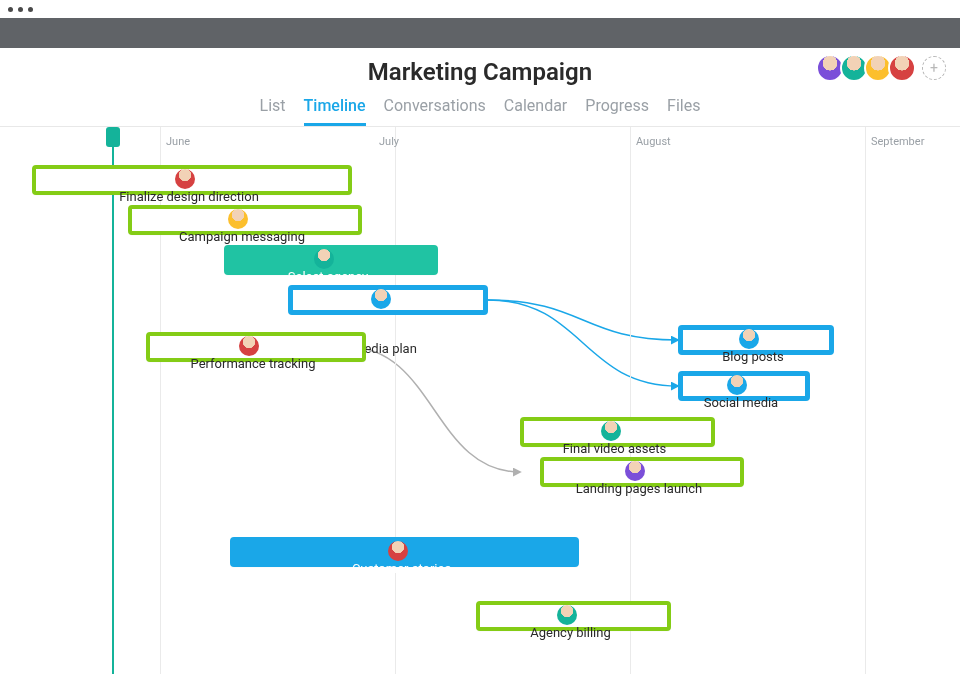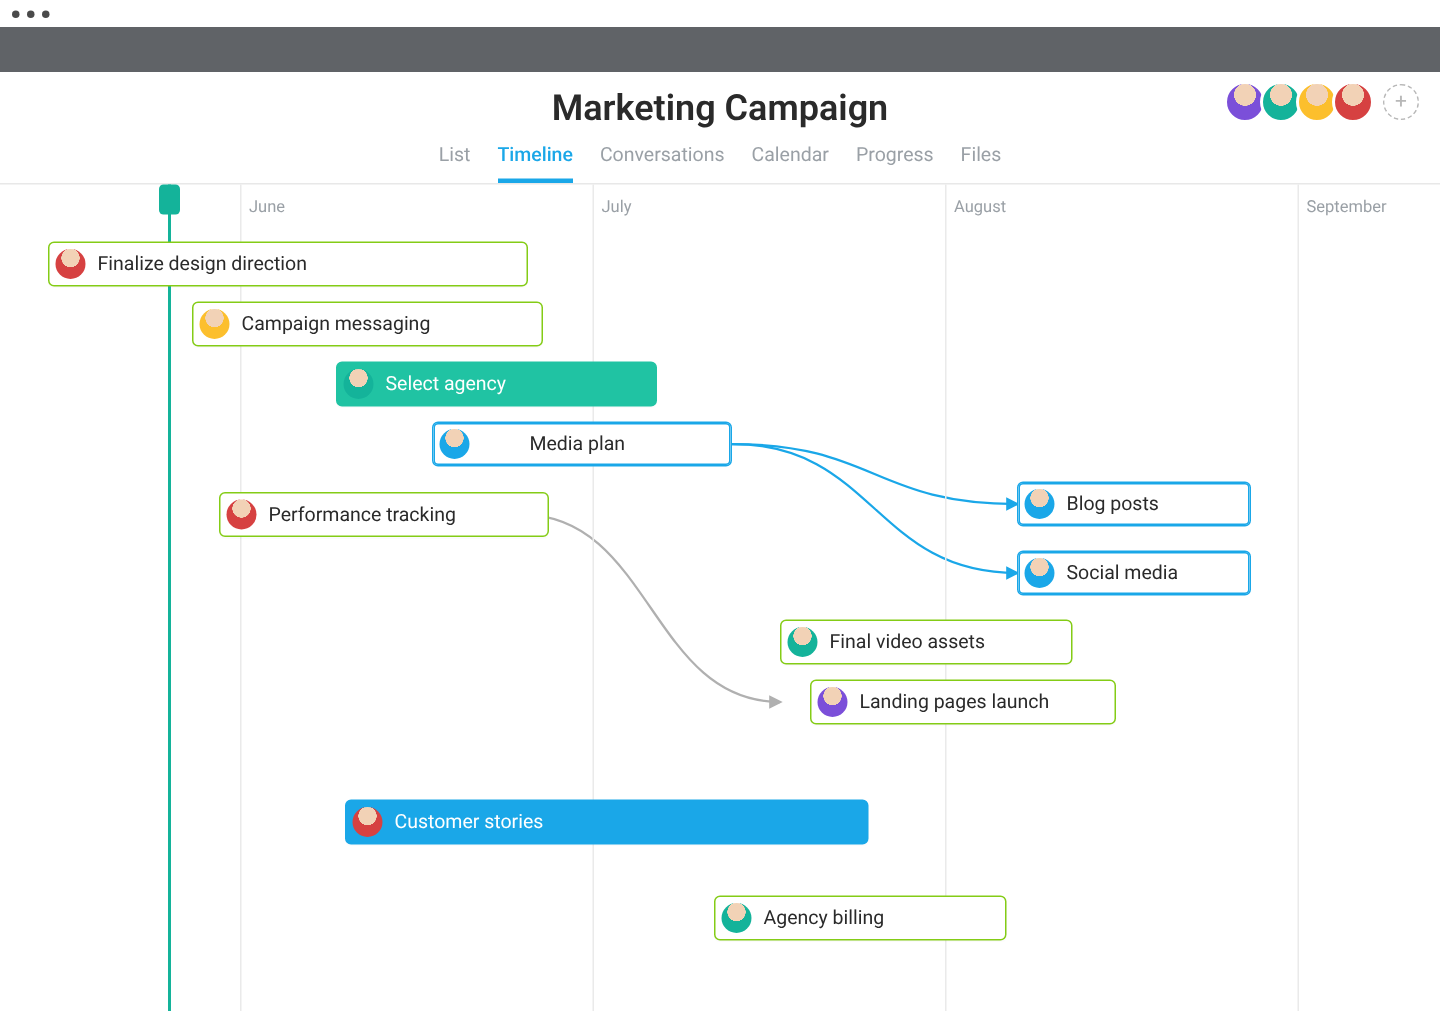--- a/index.html
+++ b/index.html
@@ -12,32 +12,32 @@
 
   
   .header { position:relative; padding-top: 10px; border-bottom:1px solid #e8e8e8; }
   .title { text-align:center; font-size: 24px; font-weight:600; color:#2a2a2a; }
   .avatars { position:absolute; right:14px; top:6px; display:flex; align-items:center; }
   .avatar-lg { width:28px; height:28px; border-radius:50%; border:2px solid #fff; margin-left:-4px; background:#888; display:inline-block; }
   .avatar-lg.first { margin-left:0; }
   .avatar-add { width:24px; height:24px; border-radius:50%; border:1px dashed #b8b8b8; margin-left:6px; display:flex; align-items:center; justify-content:center; color:#b8b8b8; font-size:14px; line-height:1; }
 
   .tabs { display:flex; justify-content:center; gap:18px; margin-top:10px; padding-bottom:0; }
-  .tab { font-size:13px; color:#9aa0a6; padding-bottom:8px; cursor:pointer; }
+  .tab { font-size:16px; color:#9aa0a6; padding-bottom:8px; cursor:pointer; }
   .tab.active { color:#1aa7e8; border-bottom:3px solid #1aa7e8; font-weight:500; }
 
   
   .timeline { position:relative; height: 560px; }
   .month-col { position:absolute; top:0; bottom:0; border-left:1px solid #eaeaea; }
   .month-label { position:absolute; top:8px; font-size:11px; color:#9aa0a6; transform:translateX(6px); }
 
   .today-marker { position:absolute; top:0; bottom:0; width:2px; background:#14b39a; }
   .today-handle { position:absolute; top:0; width:14px; height:20px; background:#14b39a; border-radius:3px; transform:translateX(-6px); }
 
-  .task { position:absolute; height:30px; border:1px solid #84cc16; border-radius:4px; background:#fff; display:flex; align-items:center; padding:0 10px 0 4px; font-size:13px; color:#2a2a2a; cursor:pointer; box-shadow:0 1px 1px rgba(0,0,0,0.02); }
+  .task { position:absolute; height:30px; border:4px solid #84cc16; border-radius:4px; background:#fff; display:flex; align-items:center; padding:0 10px 0 4px; font-size:13px; color:#2a2a2a; cursor:pointer; box-shadow:0 1px 1px rgba(0,0,0,0.02);flex-direction:column; }
   .task .av { width:20px; height:20px; border-radius:50%; margin-right:8px; flex:none; }
   .task.green { background:#20c3a3; border-color:#20c3a3; color:#fff; }
   .task.blue  { background:#1aa7e8; border-color:#1aa7e8; color:#fff; }
   .task.orange{ background:#ff6a13; border-color:#ff6a13; color:#fff; }
   .task.blue-outline { border-color:#1aa7e8; box-shadow: 0 0 0 1px #1aa7e8 inset; }
 
   svg.connectors { position:absolute; left:0; top:0; width:100%; height:100%; pointer-events:none; }
 
   
   .bg-purple { background: radial-gradient(circle at 50% 30%, #f2d2b6 35%, #7b4fd9 36%); }
@@ -90,21 +90,21 @@
         <path d="M 0 0 L 10 5 L 0 10 z" fill="#b0b0b0"></path>
       </marker>
     </defs>
   <path d="M 488 173 C 583 173, 583 213, 678 213" fill="none" stroke="#1aa7e8" stroke-width="1.5" marker-end="url(#arrow-blue)"></path>
       <path d="M 488 173 C 583 173, 583 259, 678 259" fill="none" stroke="#1aa7e8" stroke-width="1.5" marker-end="url(#arrow-blue)"></path>
       <path d="M 348 220 C 434 220, 434 345, 520 345" fill="none" stroke="#b0b0b0" stroke-width="1.5" marker-end="url(#arrow-grey)"></path>
     </svg>
 <div class="month-col" style="left: 160px;"></div>
     <div class="month-label" style="left: 160px;">June</div>
     <div class="month-col" style="left: 395px;"></div>
-    <div class="month-label" style="left: 395px;">July</div>
+    <div class="month-label" style="left: 373px;">July</div>
     <div class="month-col" style="left: 630px;"></div>
     <div class="month-label" style="left: 630px;">August</div>
     <div class="month-col" style="left: 865px;"></div>
     <div class="month-label" style="left: 865px;">September</div>
     <div class="today-marker" style="left: 112px;"></div>
     <div class="today-handle" style="left: 112px;"></div>
     <div class="task" style="left: 32px; top: 38px; width: 320px;">
       <span class="av bg-red"></span>
       <span>Finalize design direction</span>
     </div>
@@ -121,21 +121,21 @@
       <span>Media plan</span>
     </div>
     <div class="task" style="left: 128px; top: 205px; width: 220px; margin-left: 18px;">
       <span class="av bg-red"></span>
       <span>Performance tracking</span>
     </div>
     <div class="task blue-outline" style="left: 678px; top: 198px; width: 156px;">
       <span class="av bg-blue"></span>
       <span>Blog posts</span>
     </div>
-    <div class="task blue-outline" style="left: 678px; top: 244px; width: 156px;">
+    <div class="task blue-outline" style="left: 678px; top: 244px; width: 132px;">
       <span class="av bg-blue"></span>
       <span>Social media</span>
     </div>
     <div class="task" style="left: 520px; top: 290px; width: 195px;">
       <span class="av bg-teal"></span>
       <span>Final video assets</span>
     </div>
     <div class="task" style="left: 540px; top: 330px; width: 204px;">
       <span class="av bg-purple"></span>
       <span>Landing pages launch</span>

